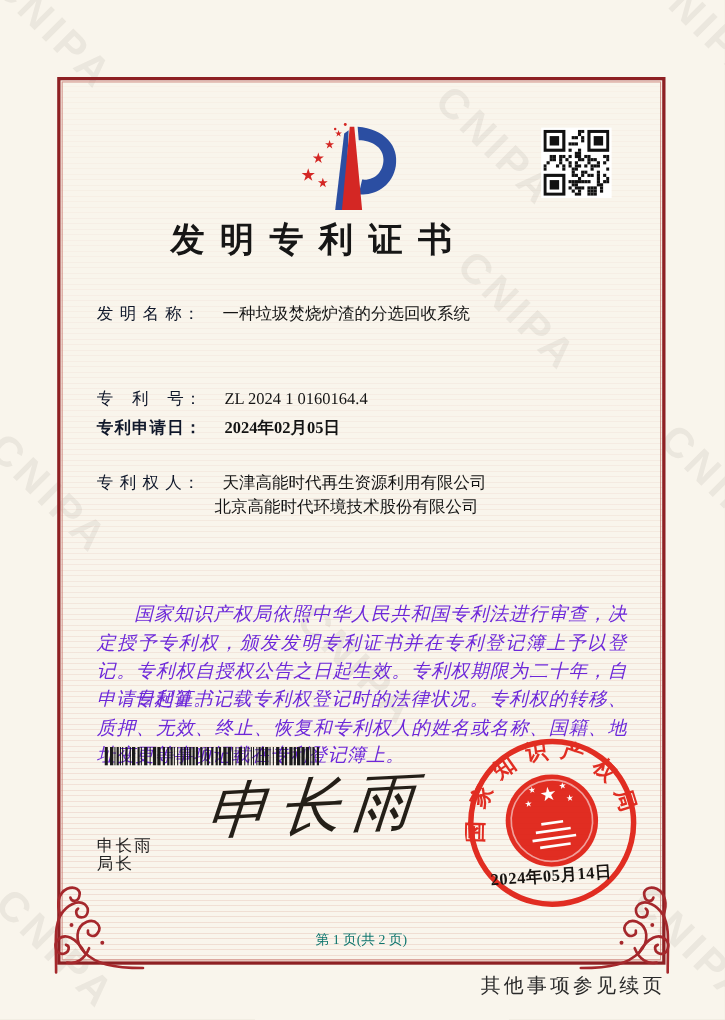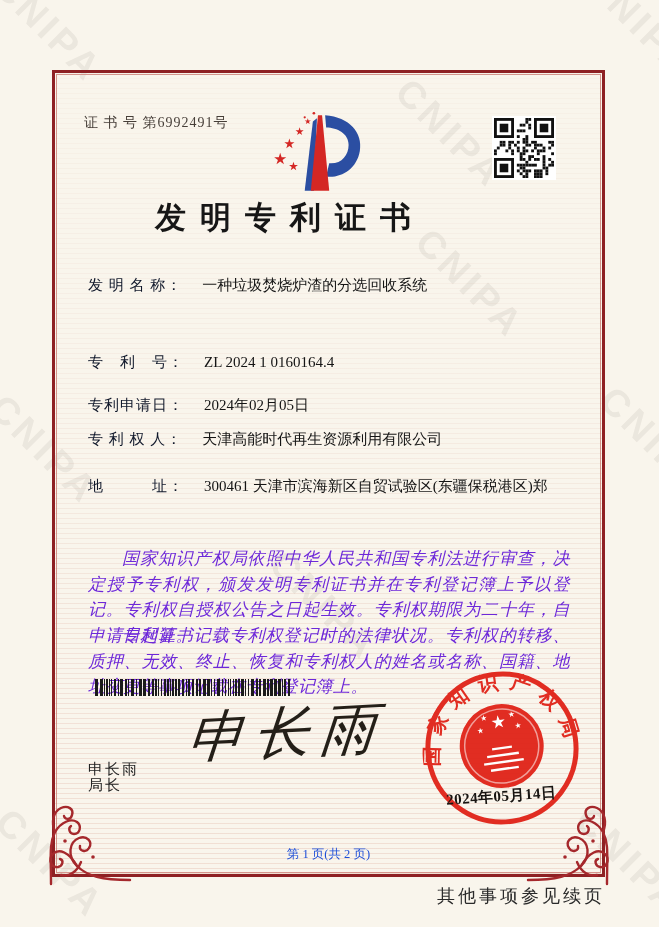--- a/index.html
+++ b/index.html
@@ -46,21 +46,21 @@
     font-family:"DejaVu Serif","Liberation Serif",serif;
   }
   .seal{position:absolute;left:422px;top:668px;width:160px;height:160px;transform:rotate(-8deg);opacity:0.95;}
   .seal-date{
     position:absolute;left:446px;top:787px;font-size:15px;font-weight:bold;color:#181512;
     letter-spacing:0.5px;transform:rotate(-4deg);white-space:nowrap;
   }
   .flourish{position:absolute;width:92px;height:90px;}
   .flourish.fl-left{left:40px;top:796px;}
   .flourish.fl-right{left:526px;top:796px;transform:scaleX(-1);}
-  .pageinfo{position:absolute;left:52px;top:846px;width:553px;text-align:center;font-size:12.5px;color:#1d4ed8;}
+  .pageinfo{position:absolute;left:52px;top:846px;width:553px;text-align:center;font-size:12.5px;color:#0f766e;}
   .footnote{position:absolute;left:52px;top:884px;width:553px;text-align:right;font-size:18px;letter-spacing:3px;color:#2a2a2a;}
 </style>
 </head>
 <body>
 
 <div class="page">
 
   <div class="wm" style="left:-20px;top:6px;">CNIPA</div>
   <div class="wm" style="left:572px;top:2px;">CNIPA</div>
   <div class="wm" style="left:382px;top:112px;">CNIPA</div>
@@ -69,21 +69,20 @@
   <div class="wm" style="left:586px;top:420px;">CNIPA</div>
   <div class="wm" style="left:256px;top:584px;">CNIPA</div>
   <div class="wm" style="left:-18px;top:842px;">CNIPA</div>
   <div class="wm" style="left:562px;top:840px;">CNIPA</div>
 
   <div class="frame">
     <div class="frame-inner"></div>
     <div class="pattern"></div>
   </div>
 
-  <div class="certno">证 书 号 第6992491号</div>
 
   <div class="logo">
     <svg viewBox="0 0 96 88" width="98" height="90">
       <path d="M54,10 C78,12 91,27 88,45 C85,63 69,72 55,70 L58,57 C70,58 77,49 77,39 C77,28 66,22 55,22 Z" fill="#2b4ea2"></path>
       <polygon points="42,16 46,13 43,84 34,84" fill="#2b4ea2"></polygon>
       <polygon points="47,10 51,10 58,84 40,84" fill="#d42724"></polygon>
       <g fill="#d42724">
         <path transform="translate(37,16) scale(3.2)" d="M0,-1 L0.224,-0.309 0.951,-0.309 0.363,0.118 0.588,0.809 0,0.382 -0.588,0.809 -0.363,0.118 -0.951,-0.309 -0.224,-0.309 Z"></path>
         <path transform="translate(29,26) scale(4.2)" d="M0,-1 L0.224,-0.309 0.951,-0.309 0.363,0.118 0.588,0.809 0,0.382 -0.588,0.809 -0.363,0.118 -0.951,-0.309 -0.224,-0.309 Z"></path>
         <path transform="translate(19,38) scale(5.2)" d="M0,-1 L0.224,-0.309 0.951,-0.309 0.363,0.118 0.588,0.809 0,0.382 -0.588,0.809 -0.363,0.118 -0.951,-0.309 -0.224,-0.309 Z"></path>
@@ -215,28 +214,28 @@
   </div>
 
   <div class="title">发明专利证书</div>
 
   <div class="row" style="top:276px;">
     <span class="lbl">发 明 名 称：</span><span class="val">一种垃圾焚烧炉渣的分选回收系统</span>
   </div>
   <div class="row" style="top:353px;">
     <span class="lbl">专　利　号：</span><span class="val">ZL 2024 1 0160164.4</span>
   </div>
-  <div class="row" style="top:396px;">
+  <div class="row" style="top:380px;font-weight:bold;">
     <span class="lbl">专利申请日：</span><span class="val">2024年02月05日</span>
   </div>
   <div class="row" style="top:430px;">
     <span class="lbl">专 利 权 人：</span><span class="val">天津高能时代再生资源利用有限公司</span>
   </div>
-  <div class="row" style="top:477px;">
-    <span class="lbl">地　　　址：</span><span class="val">300461 天津市滨海新区自贸试验区(东疆保税港区)郑</span>
+  <div class="row cont" style="top:451px;">
+    <span class="val">北京高能时代环境技术股份有限公司</span>
   </div>
 
   <p class="para" style="top:529px;">国家知识产权局依照中华人民共和国专利法进行审查，决定授予专利权，颁发发明专利证书并在专利登记簿上予以登记。专利权自授权公告之日起生效。专利权期限为二十年，自申请日起算。</p>
   <p class="para" style="top:606px;">专利证书记载专利权登记时的法律状况。专利权的转移、质押、无效、终止、恢复和专利权人的姓名或名称、国籍、地址变更等事项记载在专利登记簿上。</p>
 
   <div class="barcode">
     <svg id="bc-svg" viewBox="0 0 198 17" width="198" height="17" preserveAspectRatio="none">
         <rect x="0" y="0" width="3" height="17" fill="#1a1a1a"></rect>
         <rect x="5" y="0" width="3" height="17" fill="#1a1a1a"></rect>
         <rect x="9" y="0" width="1" height="17" fill="#1a1a1a"></rect>

